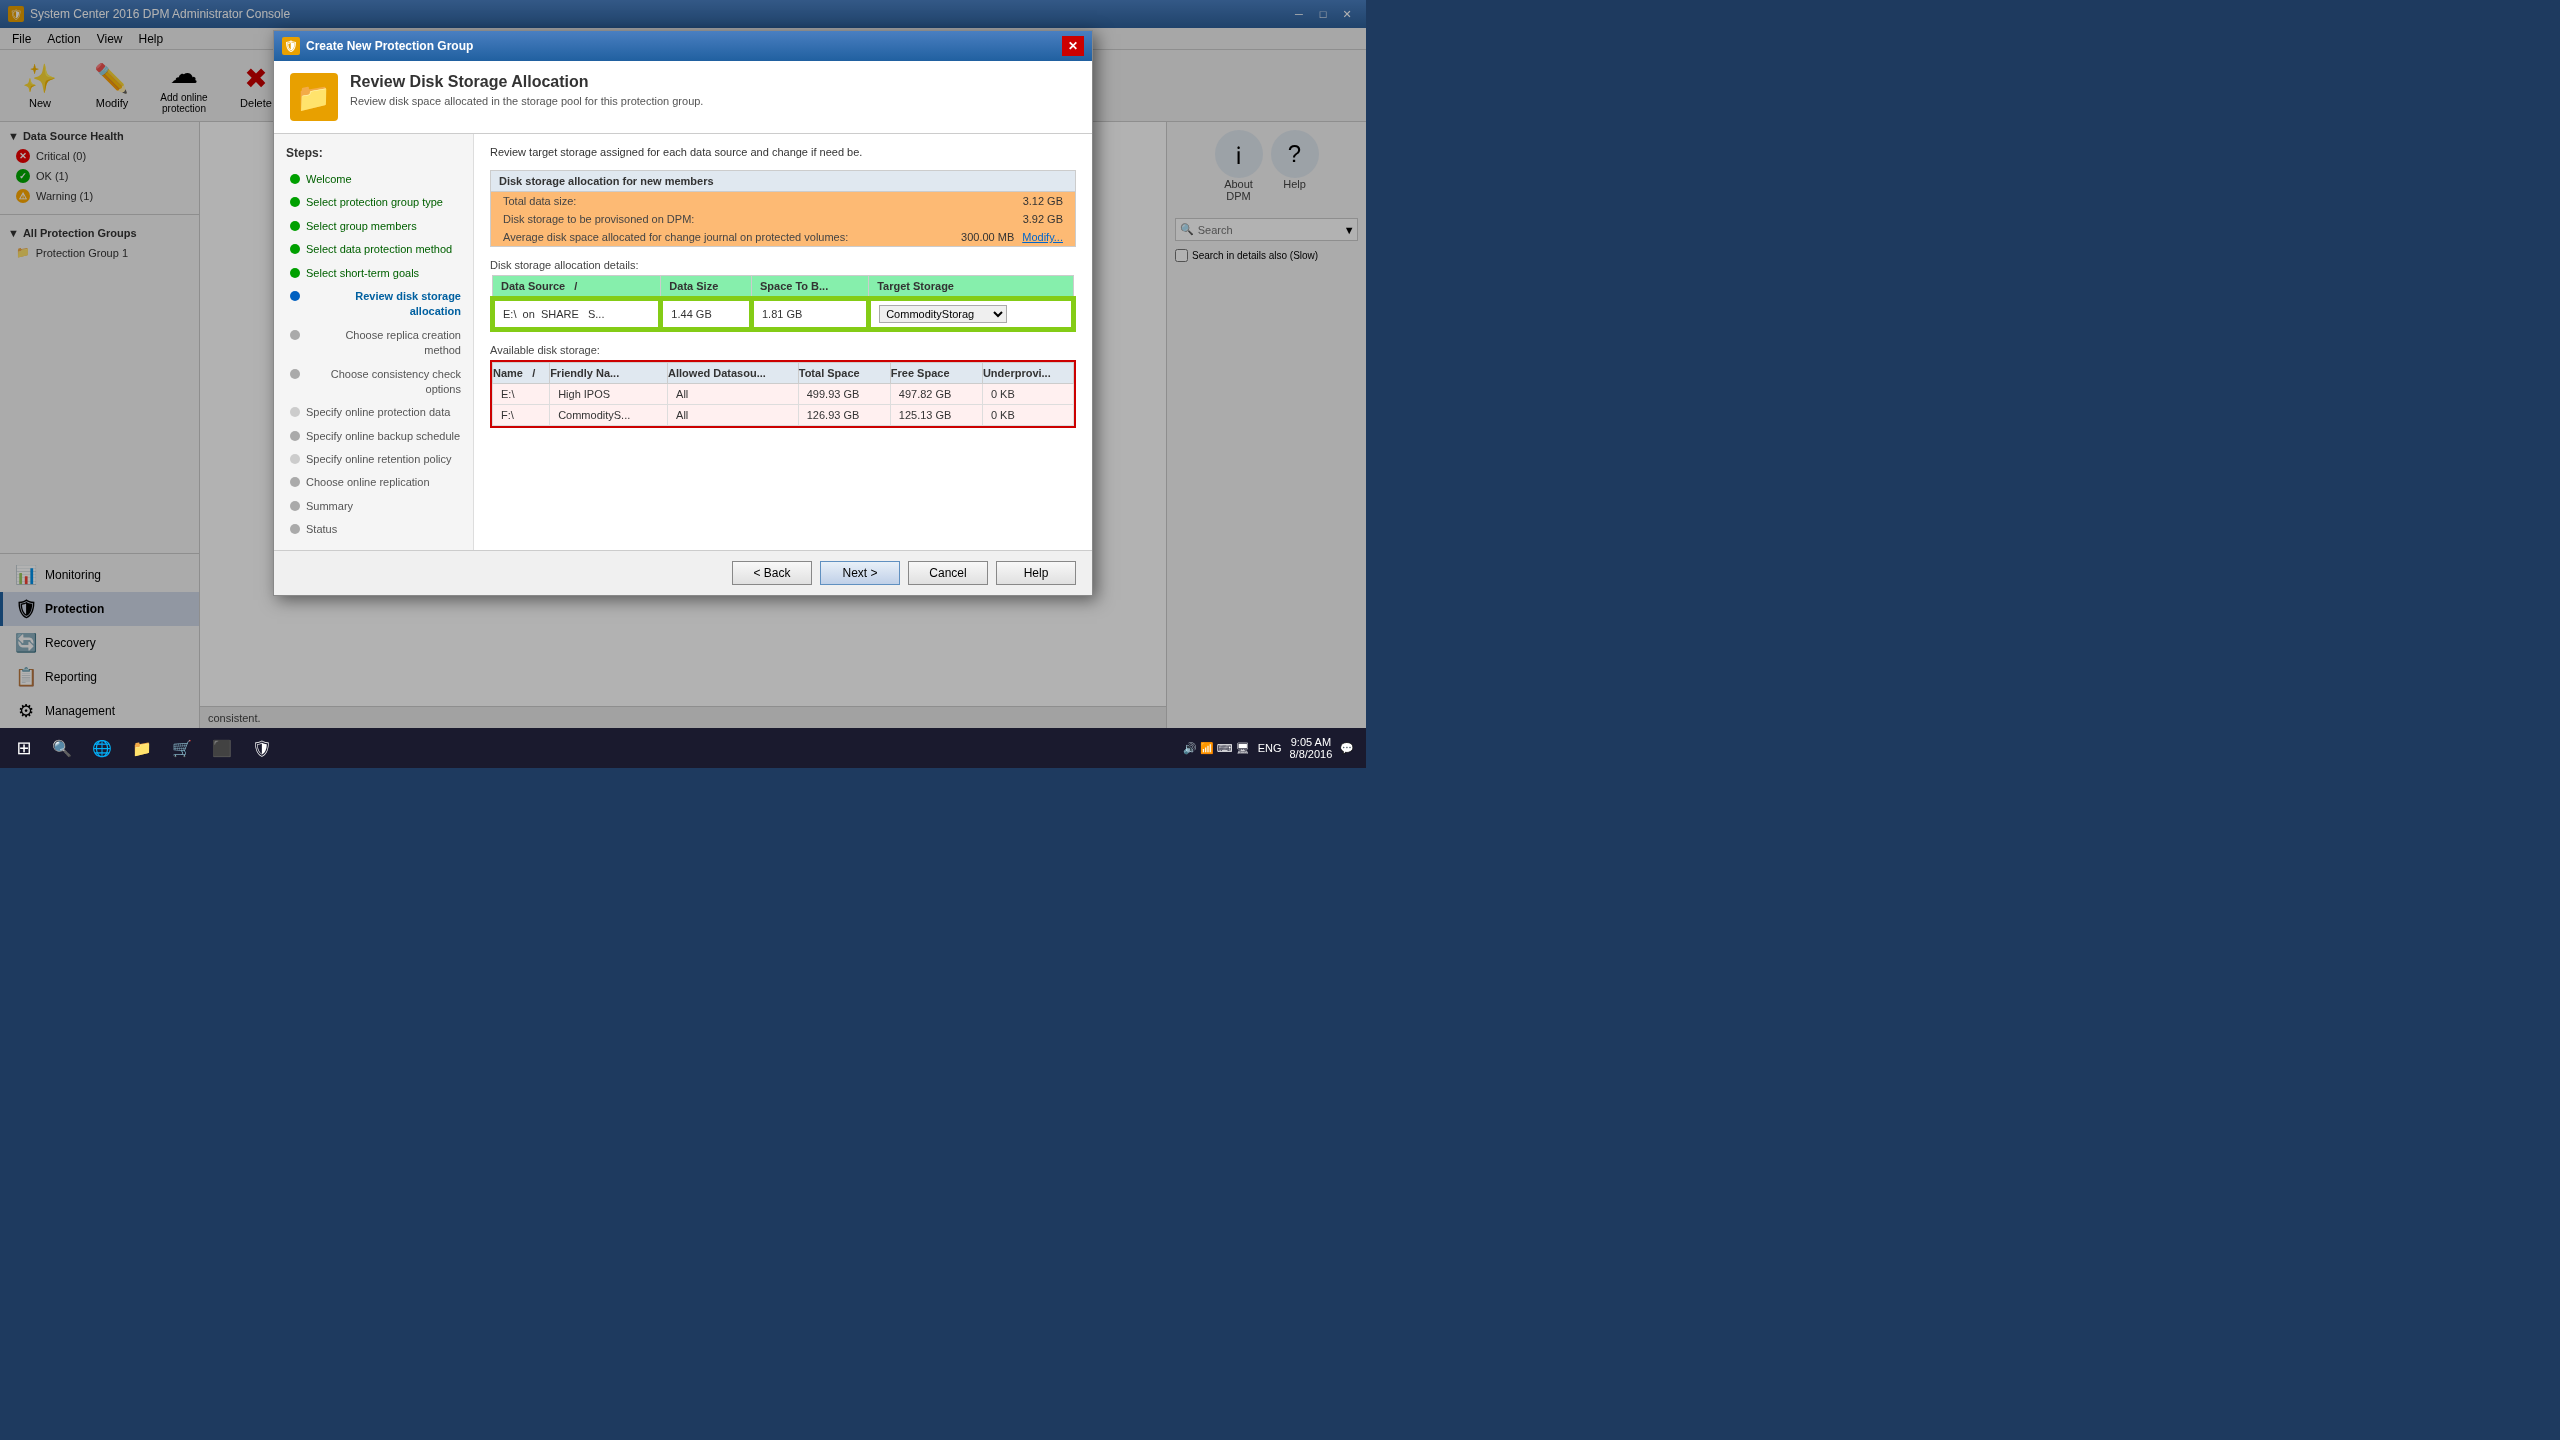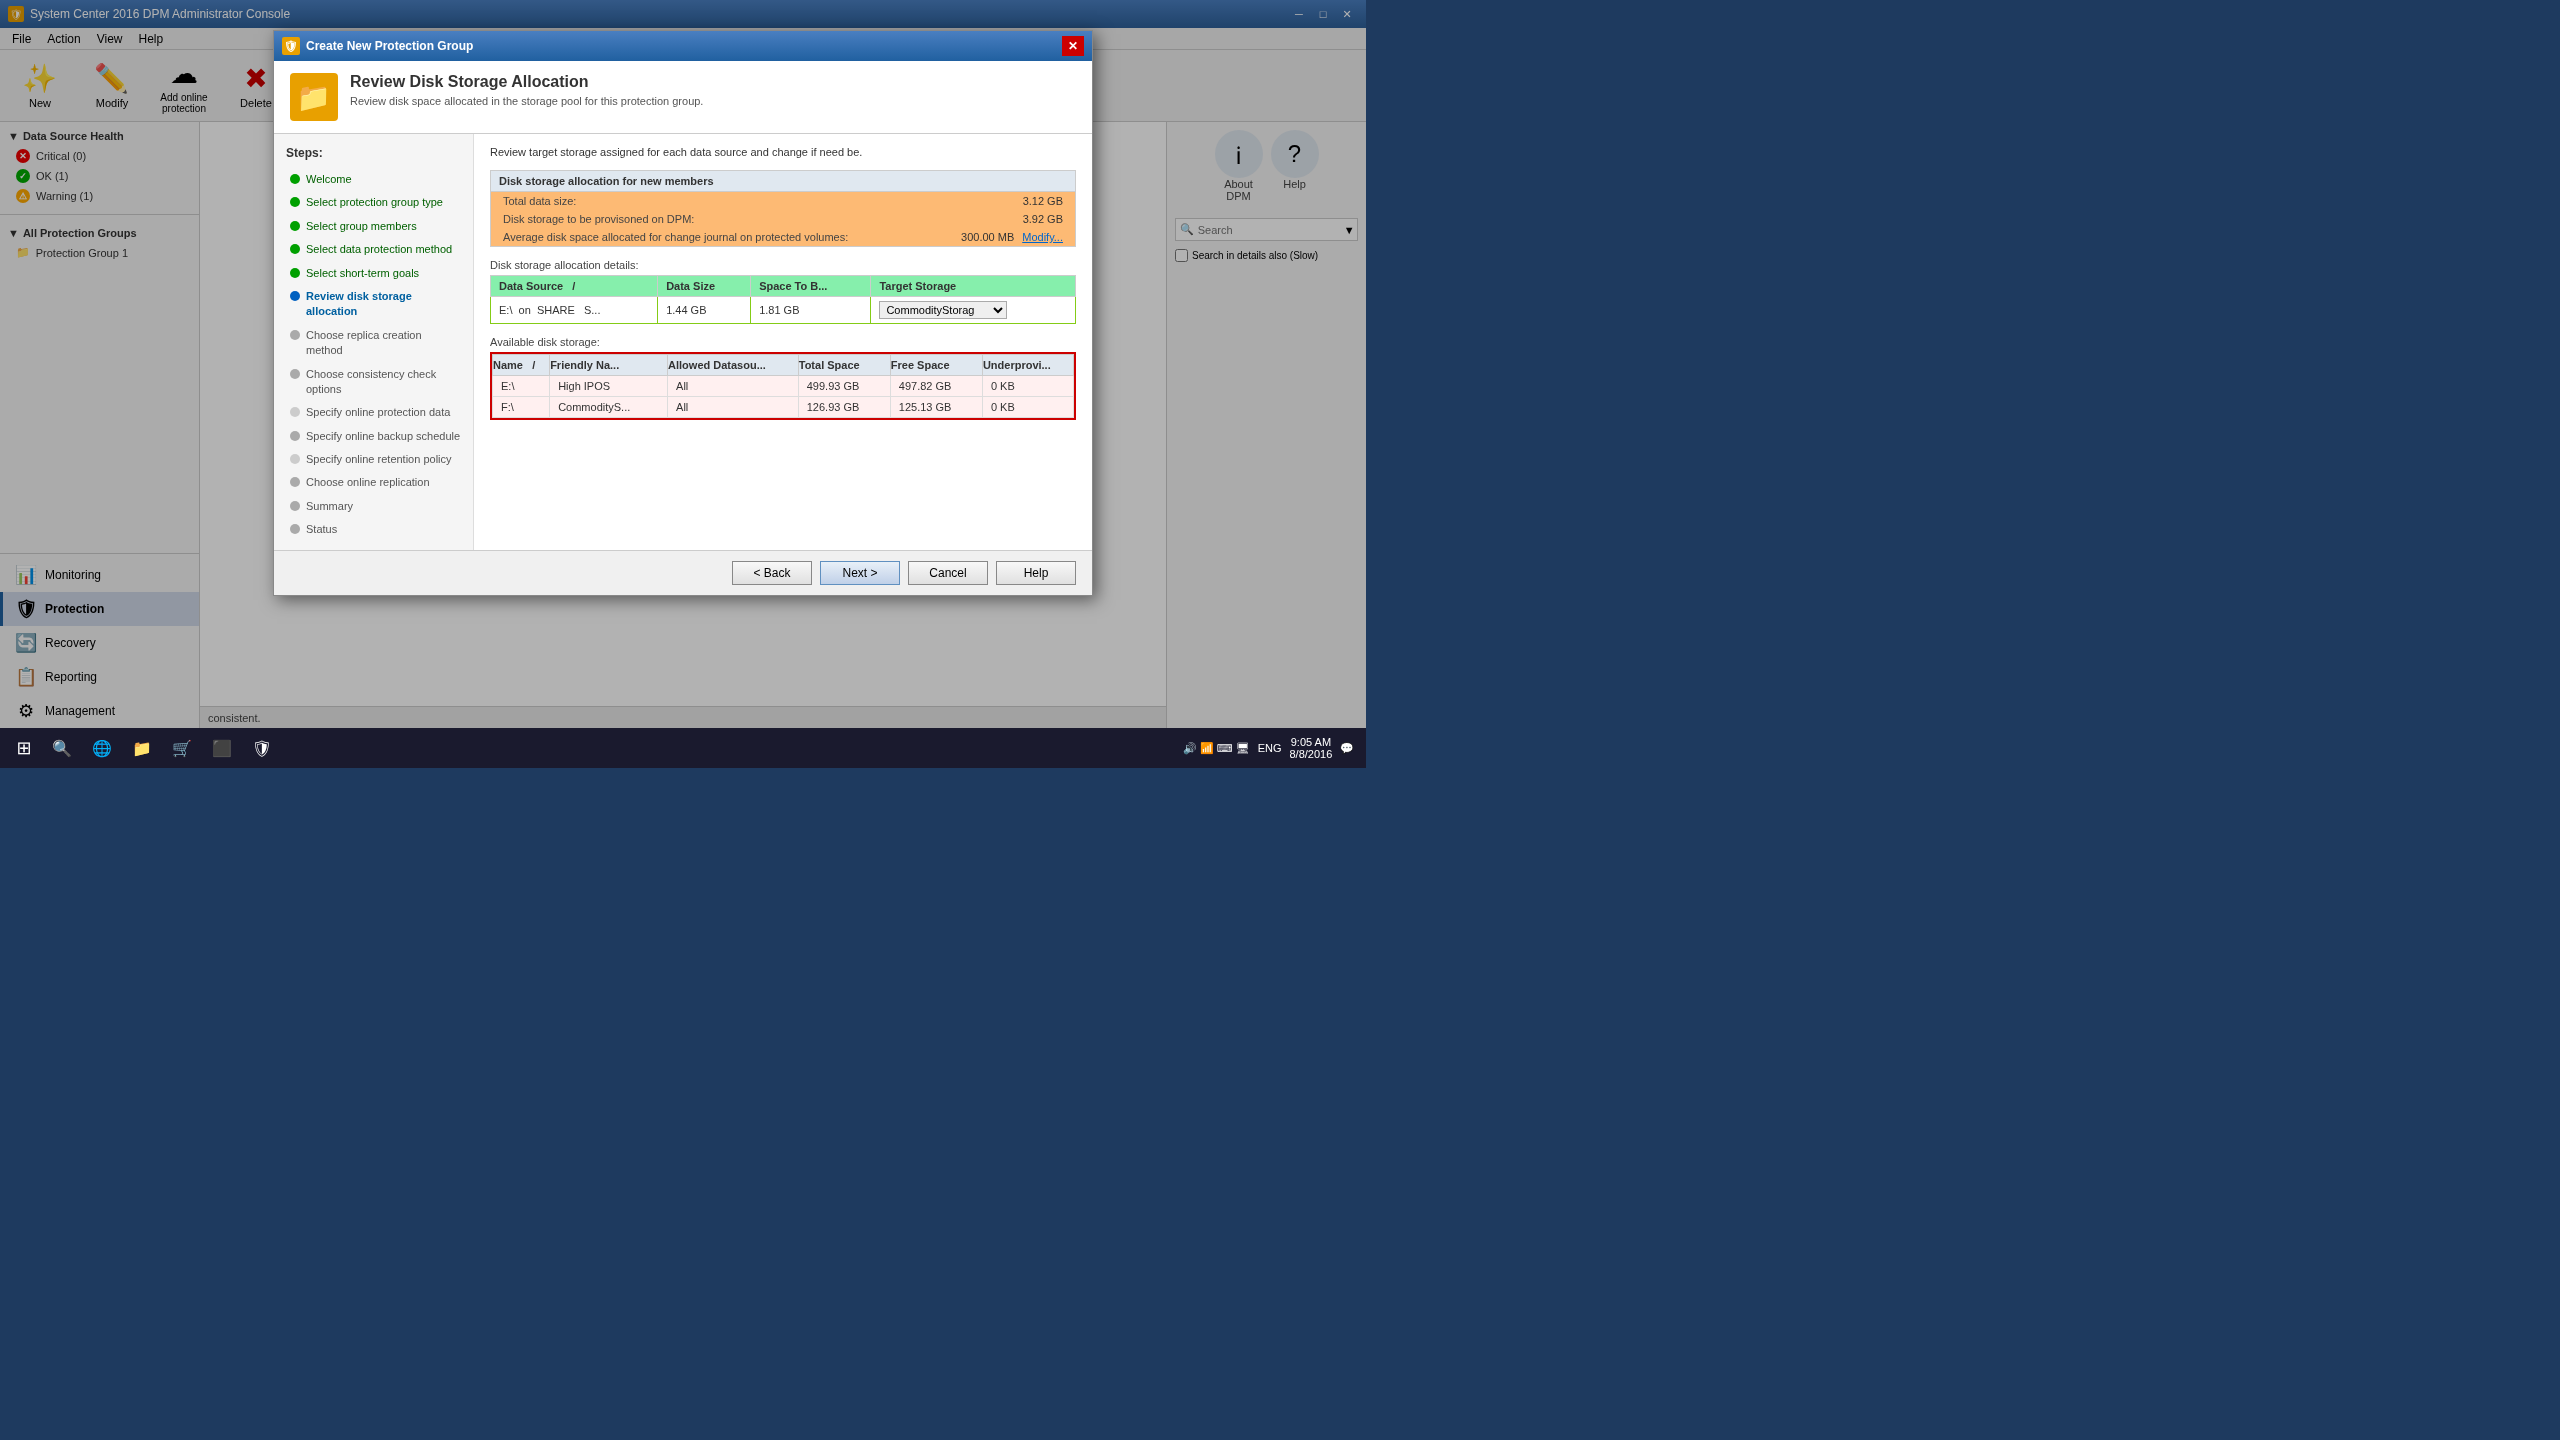--- a/index.html
+++ b/index.html
@@ -417,20 +417,21 @@
       color: #333;
     }
     .step-item {
       padding: 4px 12px 4px 16px;
       font-size: 11px;
       color: #555;
       display: flex;
       align-items: flex-start;
       gap: 6px;
       line-height: 1.4;
+      text-align: right;
     }
     .step-item.active { color: #0060a0; font-weight: bold; }
     .step-item.completed { color: #006000; }
     .step-dot {
       width: 10px;
       height: 10px;
       border-radius: 50%;
       flex-shrink: 0;
       margin-top: 2px;
     }
@@ -492,21 +493,21 @@
     }
     .detail-table th {
       background: #86efac;
       border: 1px solid #ccc;
       padding: 4px 8px;
       text-align: left;
       font-weight: bold;
       color: #333;
     }
     .detail-table td {
-      border: 1px solid #84cc16;
+      border: 5px solid #84cc16;
       padding: 4px 8px;
       color: #333;
       background: white;
     }
     .detail-table tr:nth-child(even) td { background: #f9f9f9; }
     .storage-select {
       font-size: 11px;
       border: 1px solid #aaa;
       padding: 1px 2px;
       width: 128px;

